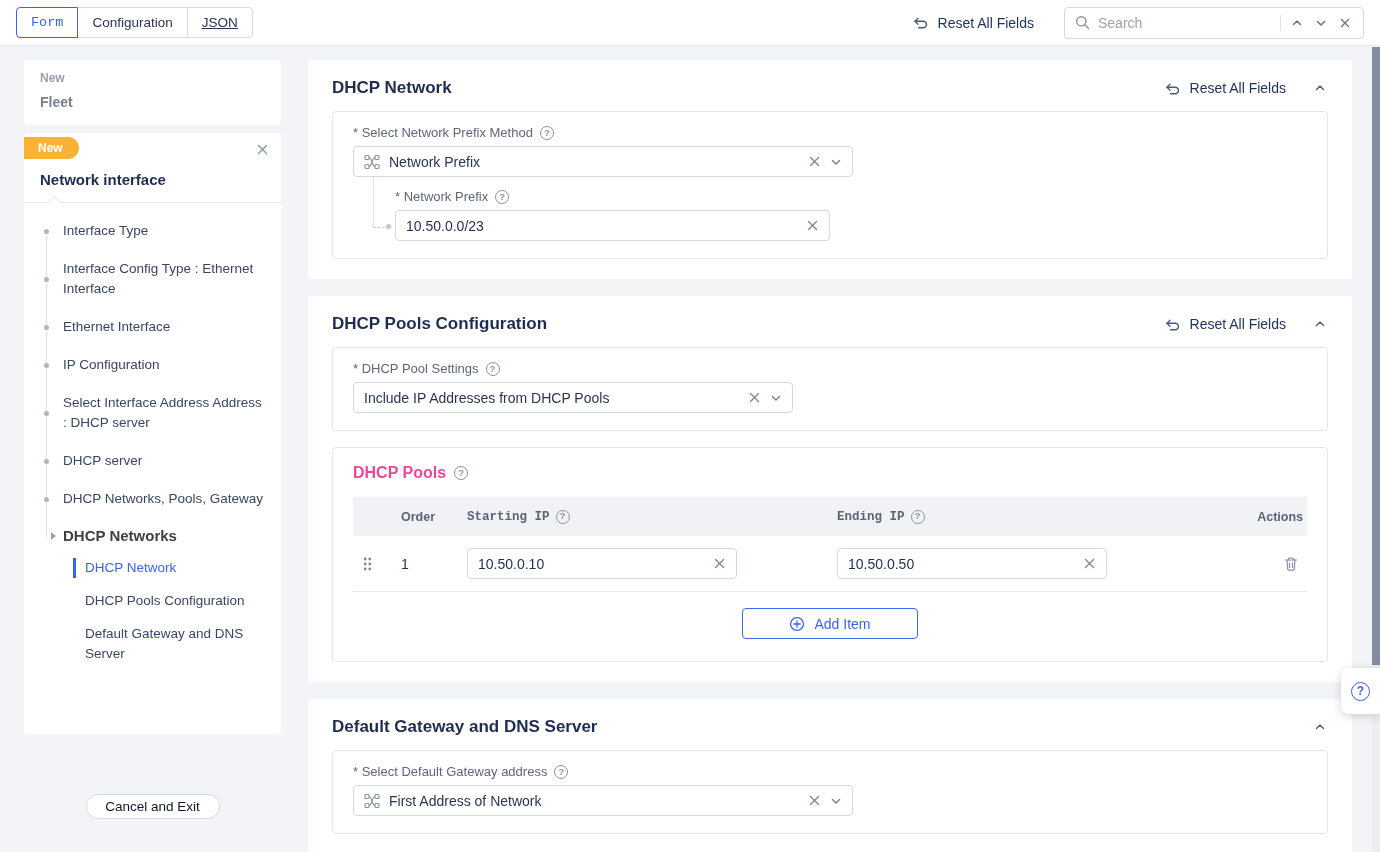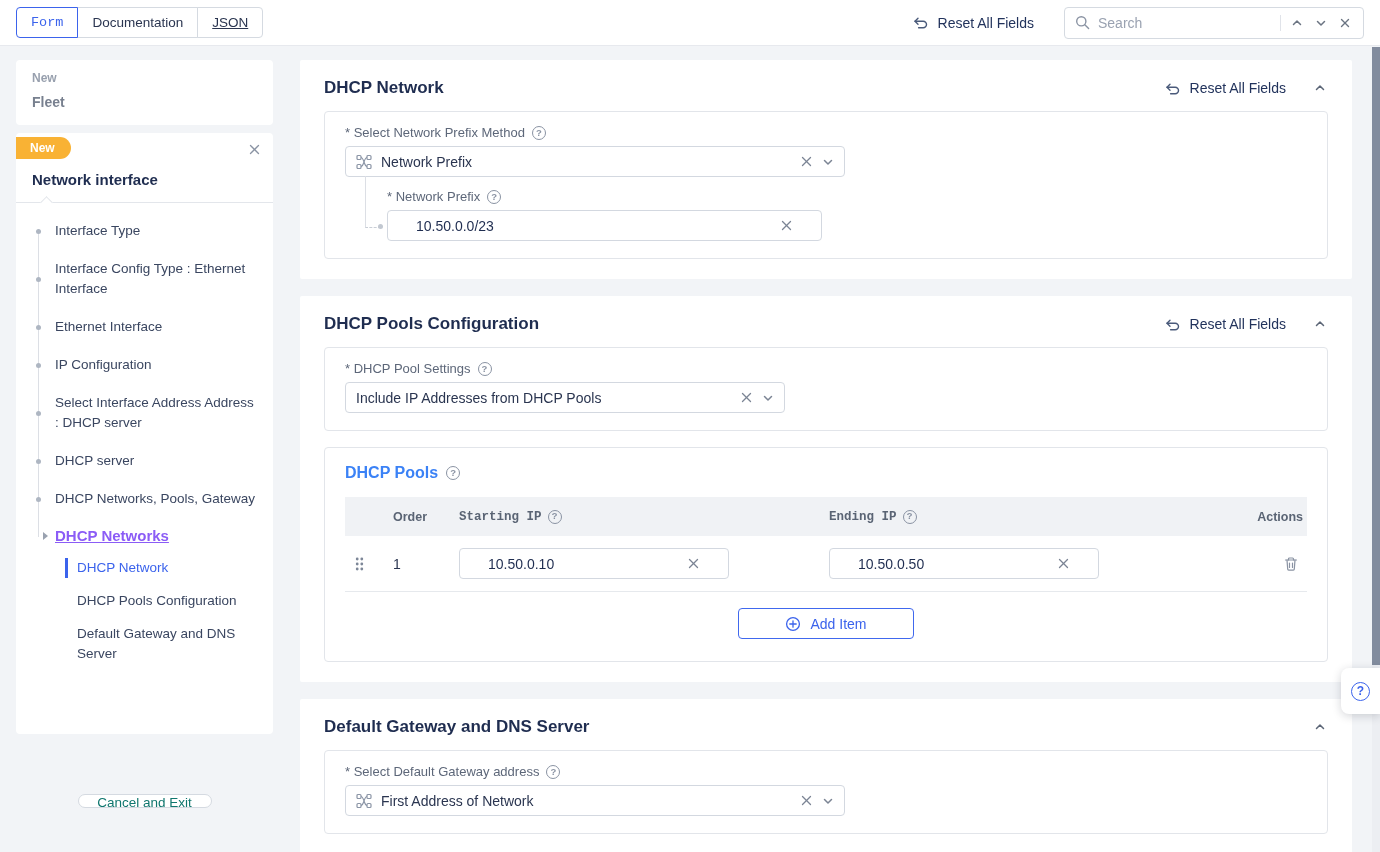--- a/index.html
+++ b/index.html
@@ -31,21 +31,21 @@
   .searchbox {
     width:300px; height:32px; border:1px solid #d5dae1; border-radius:4px;
     display:flex; align-items:center; padding:0 10px; gap:8px; background:#fff;
   }
   .searchbox input { flex:1; border:none; outline:none; font:14px "Liberation Sans","DejaVu Sans",sans-serif; color:#2a3550; min-width:0; }
   .searchbox input::placeholder { color:#9aa2b1; }
   .searchbox .vdiv { width:1px; height:16px; background:#e0e3e9; }
   .icon-btn { background:none; border:none; padding:2px; cursor:pointer; color:#6b7482; display:flex; align-items:center; }
 
   
-  .layout { display:flex; height:806px; }
+  .layout { display:flex; height:806px;margin-left:8px; }
 
   
   .sidebar { width:257px; margin-left:16px; padding-top:14px; display:flex; flex-direction:column; flex:none; }
   .card { background:#fff; border-radius:4px; }
   .context-card { padding:11px 16px 15px; }
   .context-kicker { font-size:12px; color:#98a0ae; font-weight:600; margin-bottom:9px; }
   .context-title { font-size:14px; color:#78808f; font-weight:700; cursor:pointer; }
   .panel-card { margin-top:8px; height:601px; overflow:hidden; position:relative; padding-top:4px; }
   .badge-new {
     display:inline-block; background:#f9b234; color:#fff; font-size:12px; font-weight:700;
@@ -62,34 +62,34 @@
   .steps { list-style:none; margin:18px 0 0; position:relative; }
   .steps::before { content:''; position:absolute; left:22px; top:8px; bottom:-28px; width:1px; background:#dcdfe5; }
   .steps li {
     position:relative; padding:0 16px 0 39px; margin-bottom:18px;
     font-size:13.5px; line-height:20px; color:#3a4660; cursor:pointer;
   }
   .steps li::before {
     content:''; position:absolute; left:20px; top:calc(50% - 2.5px);
     width:5px; height:5px; border-radius:50%; background:#aeb6c2;
   }
-  .group-row { position:relative; padding-left:39px; margin:4px 0 14px; font-size:15px; font-weight:700; color:#8b5cf6; cursor:pointer;text-decoration:underline; }
+  .group-row { position:relative; padding-left:39px; margin:4px 0 14px; font-size:15px; font-weight:700; color:#404040; cursor:pointer; }
   .group-row .branch-arrow {
     position:absolute; left:27px; top:5px; width:0; height:0;
     border-left:5px solid #9aa2b0; border-top:4px solid transparent; border-bottom:4px solid transparent;
   }
   .sub-list { list-style:none; margin:0 16px 0 49px; }
   .sub-list li {
     border-left:3px solid transparent; padding:0 0 0 9px; margin-bottom:13px;
     font-size:13.5px; line-height:20px; color:#3a4660; cursor:pointer;
   }
   .sub-list li.active { border-left-color:#3b63ec; color:#3b63ec; }
   .cancel-btn {
-    margin:60px auto 0; width:134px; height:14px; background:#fff;
-    border:1px solid #d5dae1; border-radius:12px; color:#0f766e;
+    margin:60px auto 0; width:134px; height:25px; background:#fff;
+    border:1px solid #d5dae1; border-radius:12px; color:#0f172a;
     font:13.5px "Liberation Sans","DejaVu Sans",sans-serif; cursor:pointer;
   }
 
   
   .content { flex:1; margin:14px 28px 0 27px; min-width:0; }
   .section-card { background:#fff; border-radius:2px; padding:18px 24px 20px; margin-bottom:17px; }
   .section-head { display:flex; align-items:center; justify-content:space-between; }
   .section-title { font-size:17px; font-weight:700; color:#1f2d50; }
   .section-head-right { display:flex; align-items:center; gap:26px; }
   .collapse-btn { background:none; border:none; color:#5b6576; cursor:pointer; padding:2px; }
@@ -102,39 +102,39 @@
   }
   .select-ctl {
     height:31px; border:1px solid #d3d8e0; border-radius:4px; background:#fff;
     display:flex; align-items:center; padding:0 10px; gap:9px; cursor:pointer;
   }
   .select-ctl .sel-text { flex:1; font-size:14px; color:#2a3550; white-space:nowrap; overflow:hidden; }
   .net-icon { color:#8b95a6; flex:none; }
   .clear-x, .dd-chevron { background:none; border:none; padding:0; color:#7b8494; cursor:pointer; display:flex; flex:none; }
   .text-input {
     height:31px; border:1px solid #d3d8e0; border-radius:4px; background:#fff;
-    display:flex; align-items:center; padding:0 28px; gap:12px;
+    display:flex; align-items:center; padding:0 10px; gap:12px;
   }
   .text-input input {
     flex:1; border:none; outline:none; min-width:0;
     font:14px "Liberation Sans","DejaVu Sans",sans-serif; font-weight:500; color:#1f2d50;
   }
   .w500 { width:500px; } .w440 { width:440px; } .w435 { width:435px; } .w270 { width:270px; }
 
   .nested { margin:12px 0 0 42px; position:relative; }
   .nested::before {
     content:''; position:absolute; left:-22px; top:-13px; width:15px; height:51px;
     border-left:1px solid #dcdfe5; border-bottom:1px dashed #c9ced6;
   }
   .nested::after { content:''; position:absolute; left:-9px; top:35px; width:5px; height:5px; border-radius:50%; background:#c2c8d1; }
 
   
   .pools-box { margin-top:16px; border:1px solid #e2e5ea; border-radius:4px; padding:16px 20px 20px; }
   .pools-title-row { display:flex; align-items:center; gap:8px; margin-bottom:15px; }
-  .pools-title { font-size:16px; font-weight:700; color:#3b82f6; }
+  .pools-title { font-size:16px; font-weight:700; color:#ec4899; }
   .ptable-head, .ptable-row { display:grid; grid-template-columns:48px 66px 370px 1fr 70px; align-items:center; }
   .ptable-head { background:#f0f2f5; height:39px; font-size:12.5px; font-weight:700; color:#5a6474; }
   .th-flex { display:flex; align-items:center; gap:6px;font-family:Liberation Mono, monospace; }
   .th-actions { text-align:right; padding-right:4px; }
   .ptable-row { padding:12px 0; border-bottom:1px solid #e6e9ed; }
   .drag-handle { color:#7d8798; background:none; border:none; cursor:grab; display:flex; justify-content:center; padding-left:2px; width:26px; }
   .order-cell { font-size:14px; color:#2a3550; }
   .trash-cell { display:flex; justify-content:flex-end; padding-right:6px; }
   .trash-btn { background:none; border:none; color:#8a93a3; cursor:pointer; padding:2px; }
   .add-row { display:flex; justify-content:center; padding:16px 0 2px; }
@@ -158,21 +158,21 @@
     color:#3b63ec; font-size:12px; font-weight:700;
     display:flex; align-items:center; justify-content:center;
   }
 </style>
 </head>
 <body>
 
 <header class="topbar">
   <div class="tab-group">
     <button class="active">Form</button>
-    <button>Documentation</button>
+    <button>Configuration</button>
     <button>JSON</button>
   </div>
   <div class="topbar-right">
     <button class="reset-all">
       <span>
         <svg width="17" height="15" viewBox="0 0 17 15" fill="none" stroke="currentColor" stroke-width="1.4" stroke-linecap="round" stroke-linejoin="round">
           <path d="M3 6.2h8.2a3.3 3.3 0 1 1 0 6.6H6.6"></path>
             <path d="M6 3.2 3 6.2l3 3"></path>
         </svg>
       </span>

